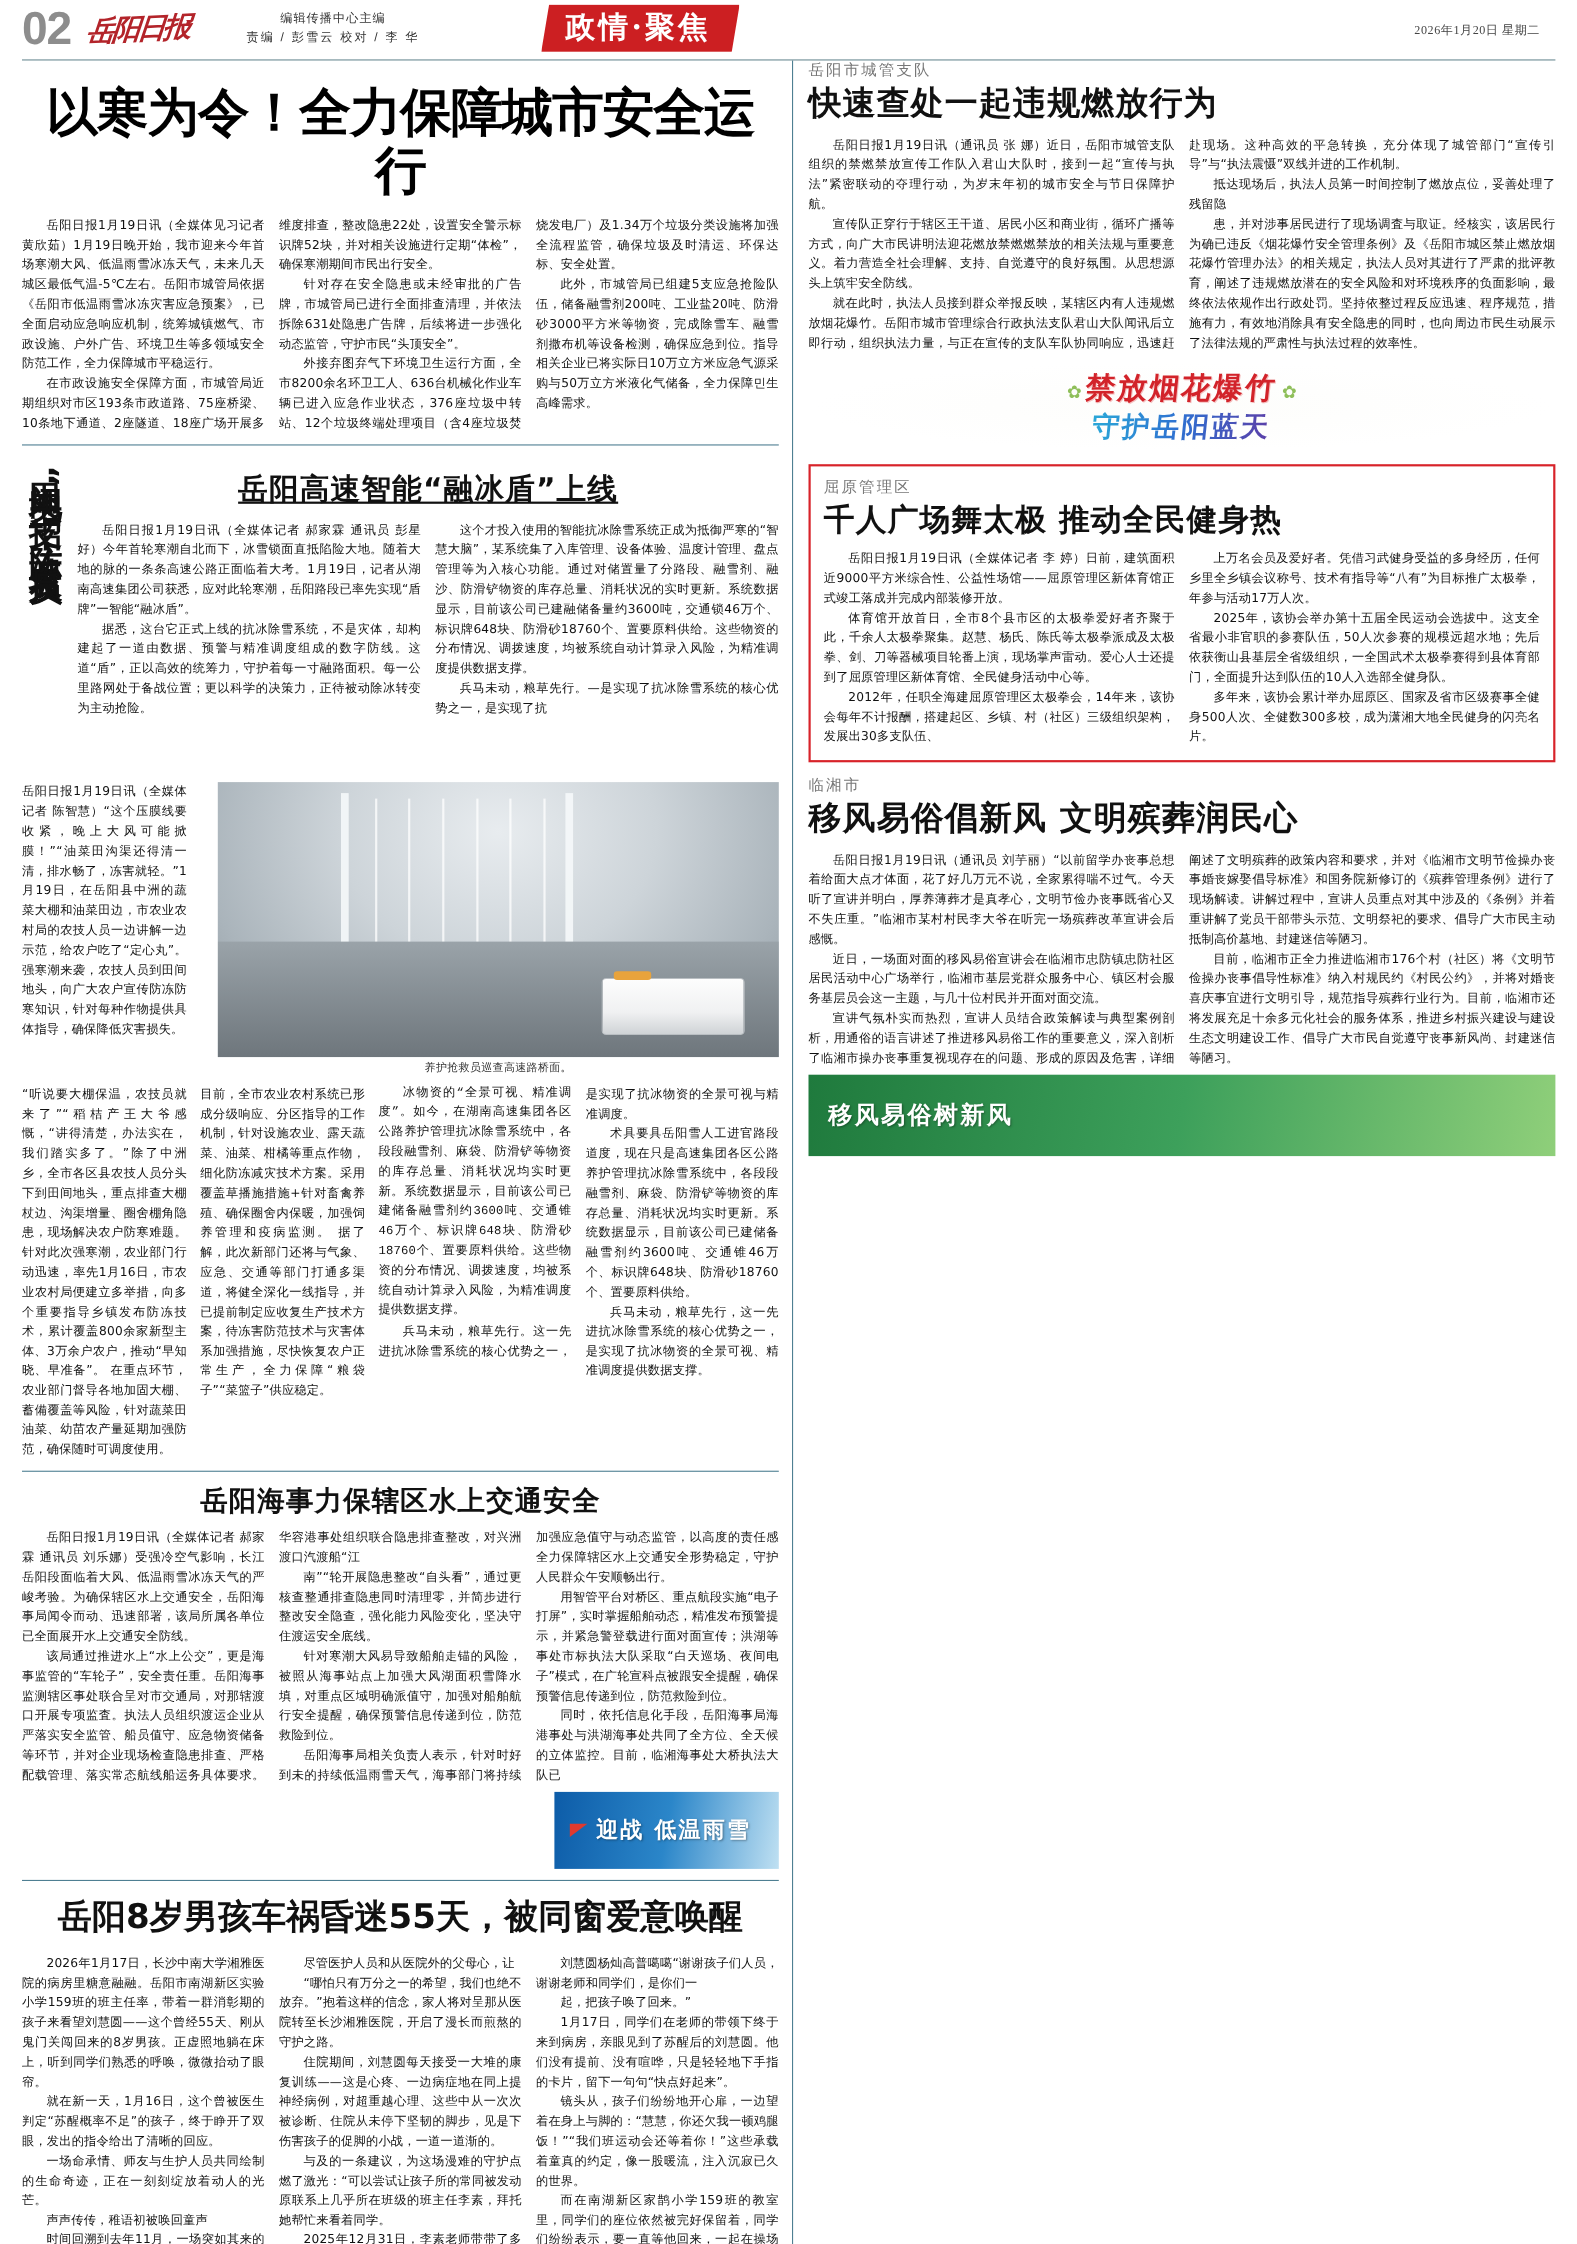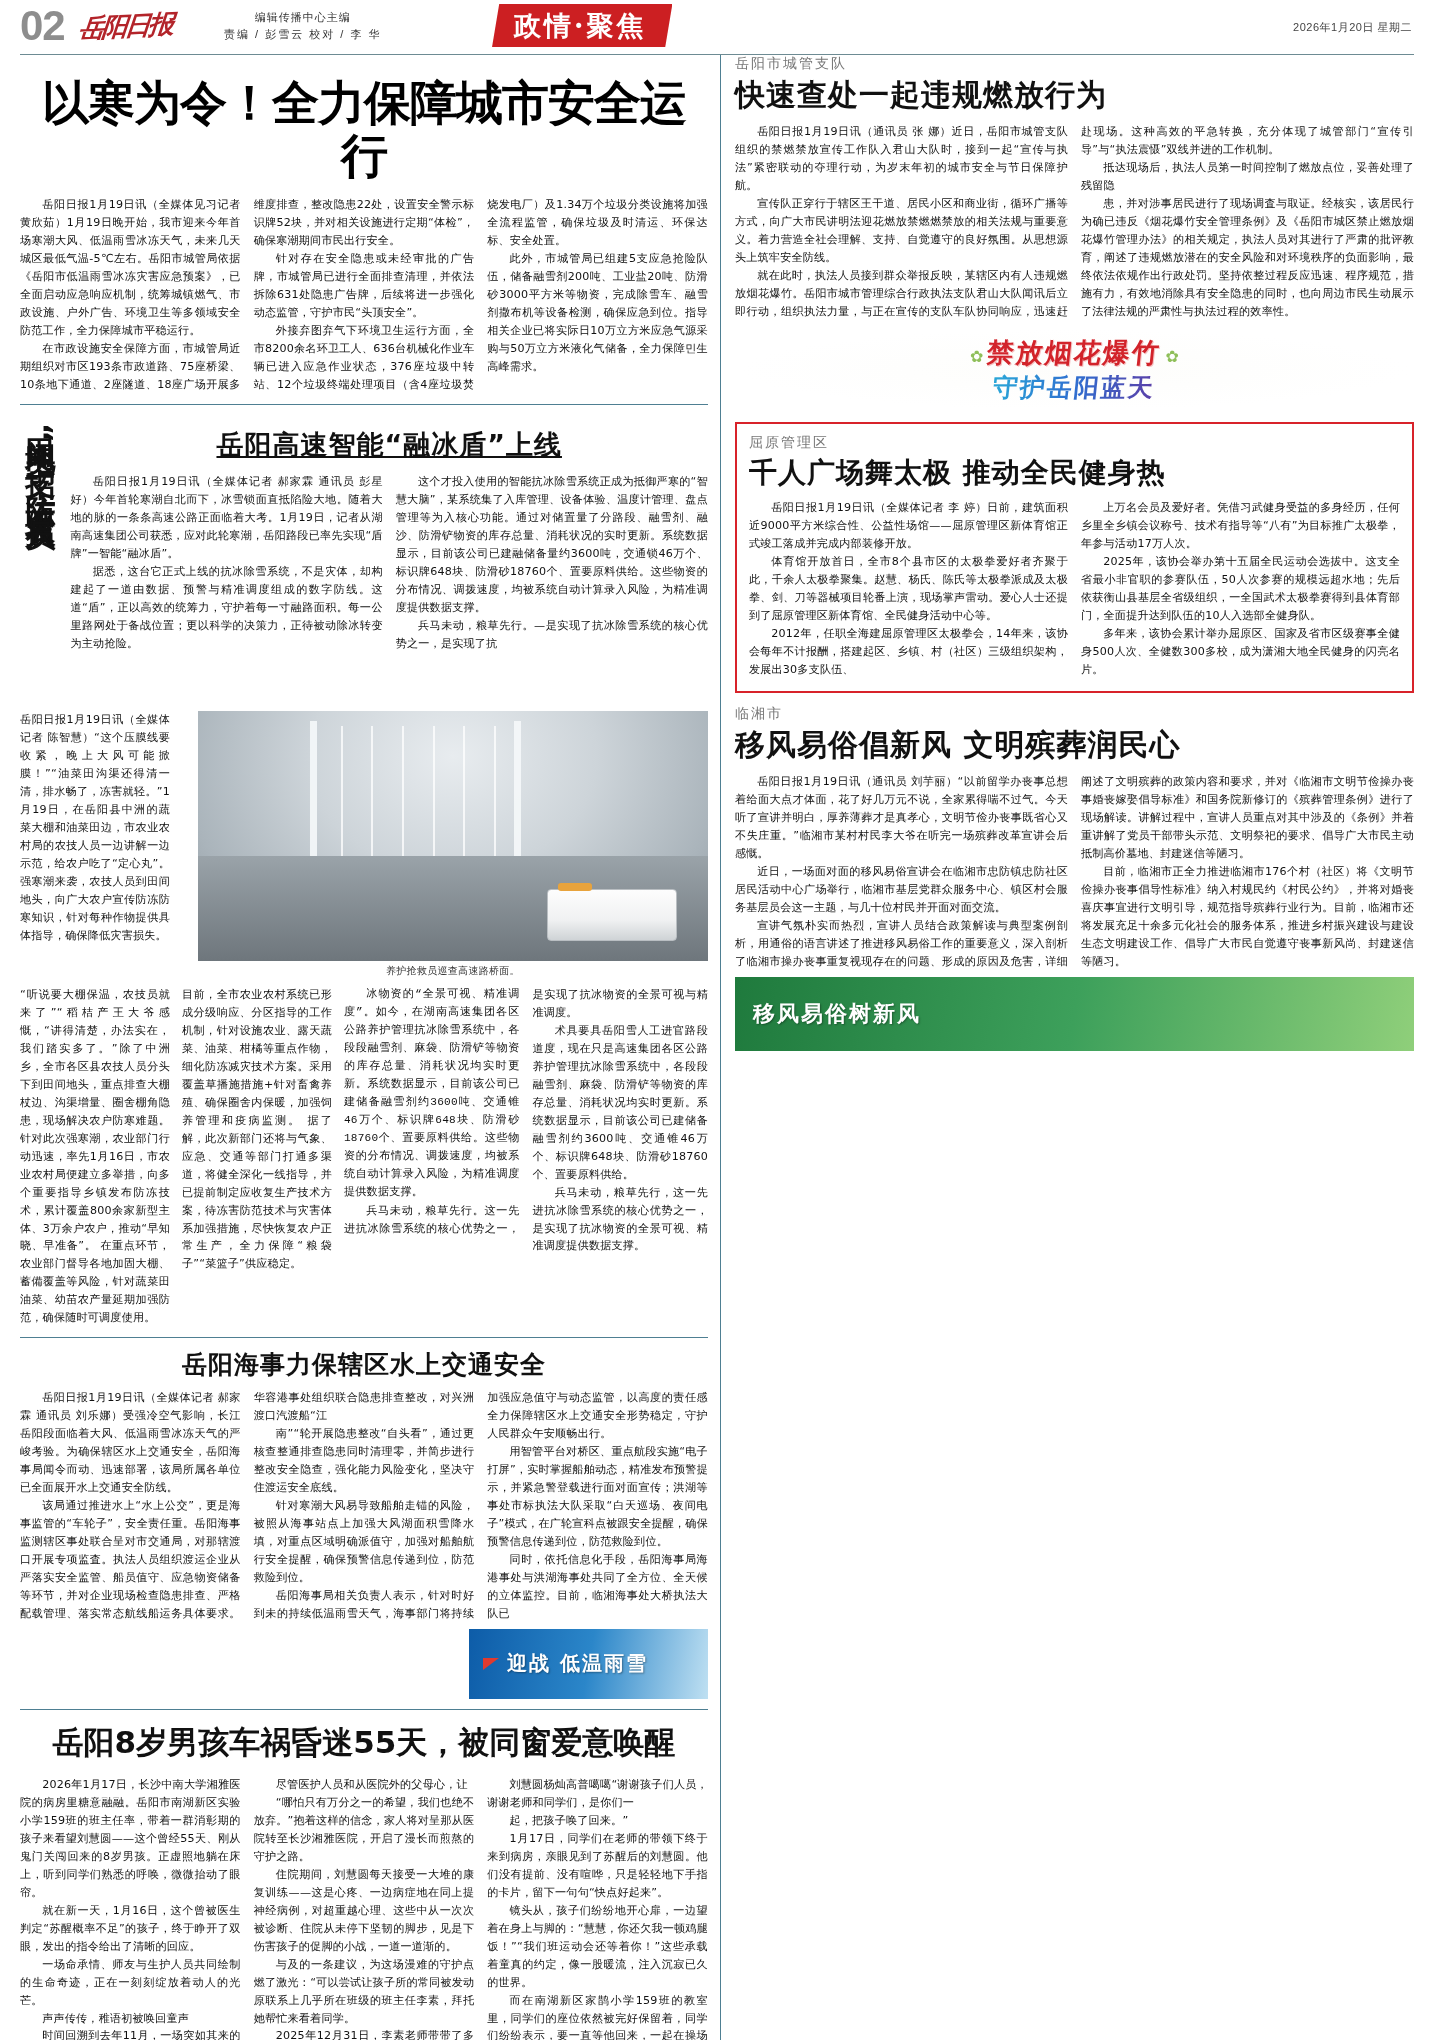--- a/index.html
+++ b/index.html
@@ -53,22 +53,22 @@
     color: #fff;
     font-family: "DejaVu Serif", serif;
     font-weight: bold;
     font-size: 27px;
     letter-spacing: 3px;
     padding: 8px 26px 7px 22px;
     clip-path: polygon(4% 0, 100% 0, 96% 100%, 0% 100%);
     line-height: 1.05;
   }
   .date-line {
-    position: absolute; right: 8px; top: 20px;
-    font-family: Liberation Sans, sans-serif;
+    position: absolute; right: 20px; top: 20px;
+    font-family: Liberation Serif, serif;
     font-size: 11px; color: #444; letter-spacing: .5px;
   }
   .rule-top { border-top: 1.6px solid #6d8b93; margin: 2px 6px 0 6px; }
 
   
   .content { display: flex; gap: 0; padding: 0 6px; }
   .col-left { width: 706px; padding-right: 12px; }
   .col-right { width: 700px; padding-left: 14px; border-left: 1.2px solid #4e7f92; }
 
   
@@ -352,21 +352,21 @@
               <span style="display: block; text-indent: 2em;">南”“轮开展隐患整改“自头看”，通过更核查整通排查隐患同时清理零，并简步进行整改安全隐查，强化能力风险变化，坚决守住渡运安全底线。</span>
               <span style="display: block; text-indent: 2em;">针对寒潮大风易导致船舶走锚的风险，被照从海事站点上加强大风湖面积雪降水填，对重点区域明确派值守，加强对船舶航行安全提醒，确保预警信息传递到位，防范救险到位。</span>
               <span style="display: block; text-indent: 2em;">岳阳海事局相关负责人表示，针对时好到未的持续低温雨雪天气，海事部门将持续加强应急值守与动态监管，以高度的责任感全力保障辖区水上交通安全形势稳定，守护人民群众午安顺畅出行。</span>
             </p>
           <p>
               <span style="display: block; text-indent: 2em;">用智管平台对桥区、重点航段实施“电子打屏”，实时掌握船舶动态，精准发布预警提示，并紧急警登载进行面对面宣传；洪湖等事处市标执法大队采取“白天巡场、夜间电子”模式，在广轮宣科点被跟安全提醒，确保预警信息传递到位，防范救险到位。</span>
               <span style="display: block; text-indent: 2em;">同时，依托信息化手段，岳阳海事局海港事处与洪湖海事处共同了全方位、全天候的立体监控。目前，临湘海事处大桥执法大队已</span>
             </p>
         </div>
         <div style="display:flex; justify-content:flex-end;">
-          <div class="banner-snow" style="width:239px">
+          <div class="banner-snow" style="width:204px">
             <div class="flag"></div>
             <div class="t1">迎战 低温雨雪</div>
           </div>
         </div>
       </div>
 
       <div class="rule-h"></div>
 
       <div>
         <div class="hl-bottom">岳阳8岁男孩车祸昏迷55天，被同窗爱意唤醒</div>

